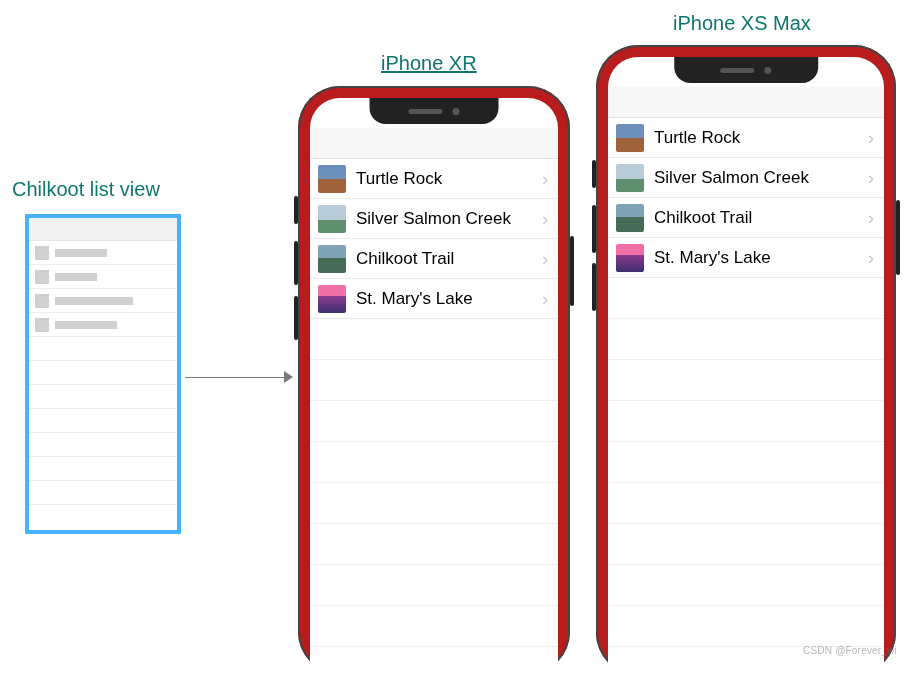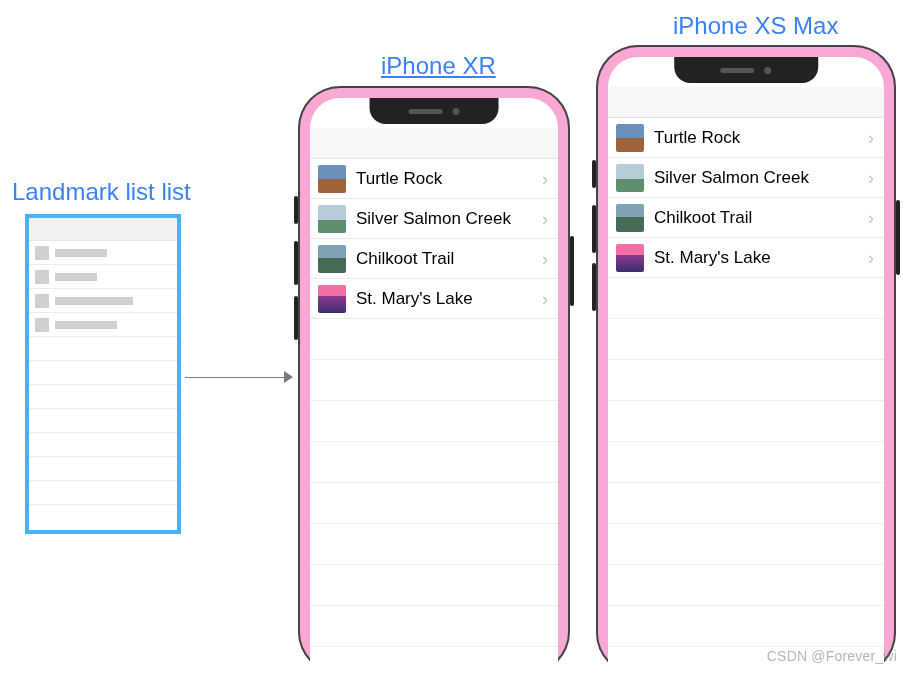--- a/index.html
+++ b/index.html
@@ -13,22 +13,22 @@
     position: relative;
     overflow: hidden;
   }
   .stage {
     position: relative;
     width: 911px;
     height: 676px;
   }
   .label-text {
     position: absolute;
-    font-size: 24px;
-    color: #3b82f6;
+    font-size: 20px;
+    color: #0f766e;
     white-space: nowrap;
   }
   
   .wireframe {
     position: absolute;
     left: 25px;
     top: 214px;
     width: 156px;
     height: 320px;
     border: 4px solid #45b3ff;
@@ -86,21 +86,21 @@
     top: 3px;
     width: 0; height: 0;
     border-top: 6px solid transparent;
     border-bottom: 6px solid transparent;
     border-left: 9px solid #7a7a7a;
   }
 
   
   .phone {
     position: absolute;
-    background: #f9a8d4;
+    background: #b91c1c;
     border-radius: 42px;
     box-shadow: inset 0 0 0 2px #444;
   }
   .phone .screen {
     position: absolute;
     left: 12px; right: 12px; top: 12px; bottom: 0;
     background: #ffffff;
     border-top-left-radius: 30px;
     border-top-right-radius: 30px;
     overflow: hidden;
@@ -169,32 +169,32 @@
 
   
   .thumb.t0 { background: linear-gradient(to bottom, #6d8fbc 0%, #6d8fbc 50%, #a0623a 50%, #a0623a 100%); }
   .thumb.t1 { background: linear-gradient(to bottom, #b8ccd8 0%, #b8ccd8 55%, #5f8f6f 55%, #5f8f6f 100%); }
   .thumb.t2 { background: linear-gradient(to bottom, #7ea3b5 0%, #7ea3b5 45%, #466b56 45%, #466b56 100%); }
   .thumb.t3 { background: linear-gradient(to bottom, #f06fa6 0%, #f06fa6 40%, #8c3a8e 40%, #3a2e6e 100%); }
 
   .watermark {
     position:absolute;
     right:14px;
-    bottom:12px;
-    font-size:14px;
+    bottom:20px;
+    font-size:10px;
     color: rgba(120,120,120,0.55);
     letter-spacing:0.2px;
   }
 </style>
 </head>
 <body>
 
 <div class="stage">
 
-  <div class="label-text" style="left:12px; top:178px;">Landmark list list</div>
+  <div class="label-text" style="left:12px; top:178px;">Chilkoot list view</div>
 
   <div class="wireframe">
     <div class="wf-header"></div>
     <div class="wf-row">
         <div class="wf-thumb"></div>
         <div class="wf-bar w1"></div>
       </div>
     <div class="wf-row">
         <div class="wf-thumb"></div>
         <div class="wf-bar w2"></div>

